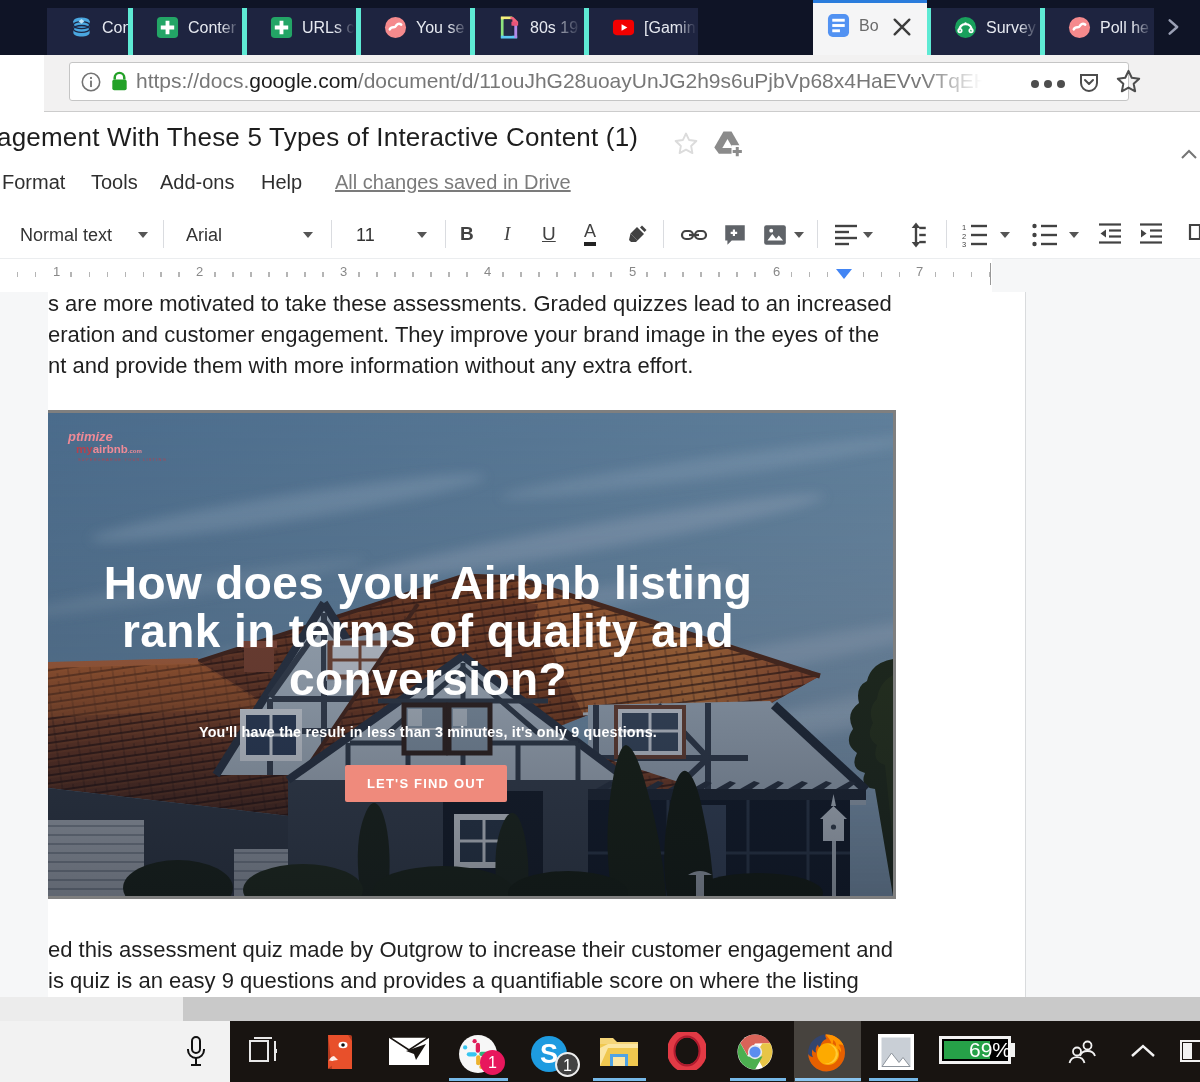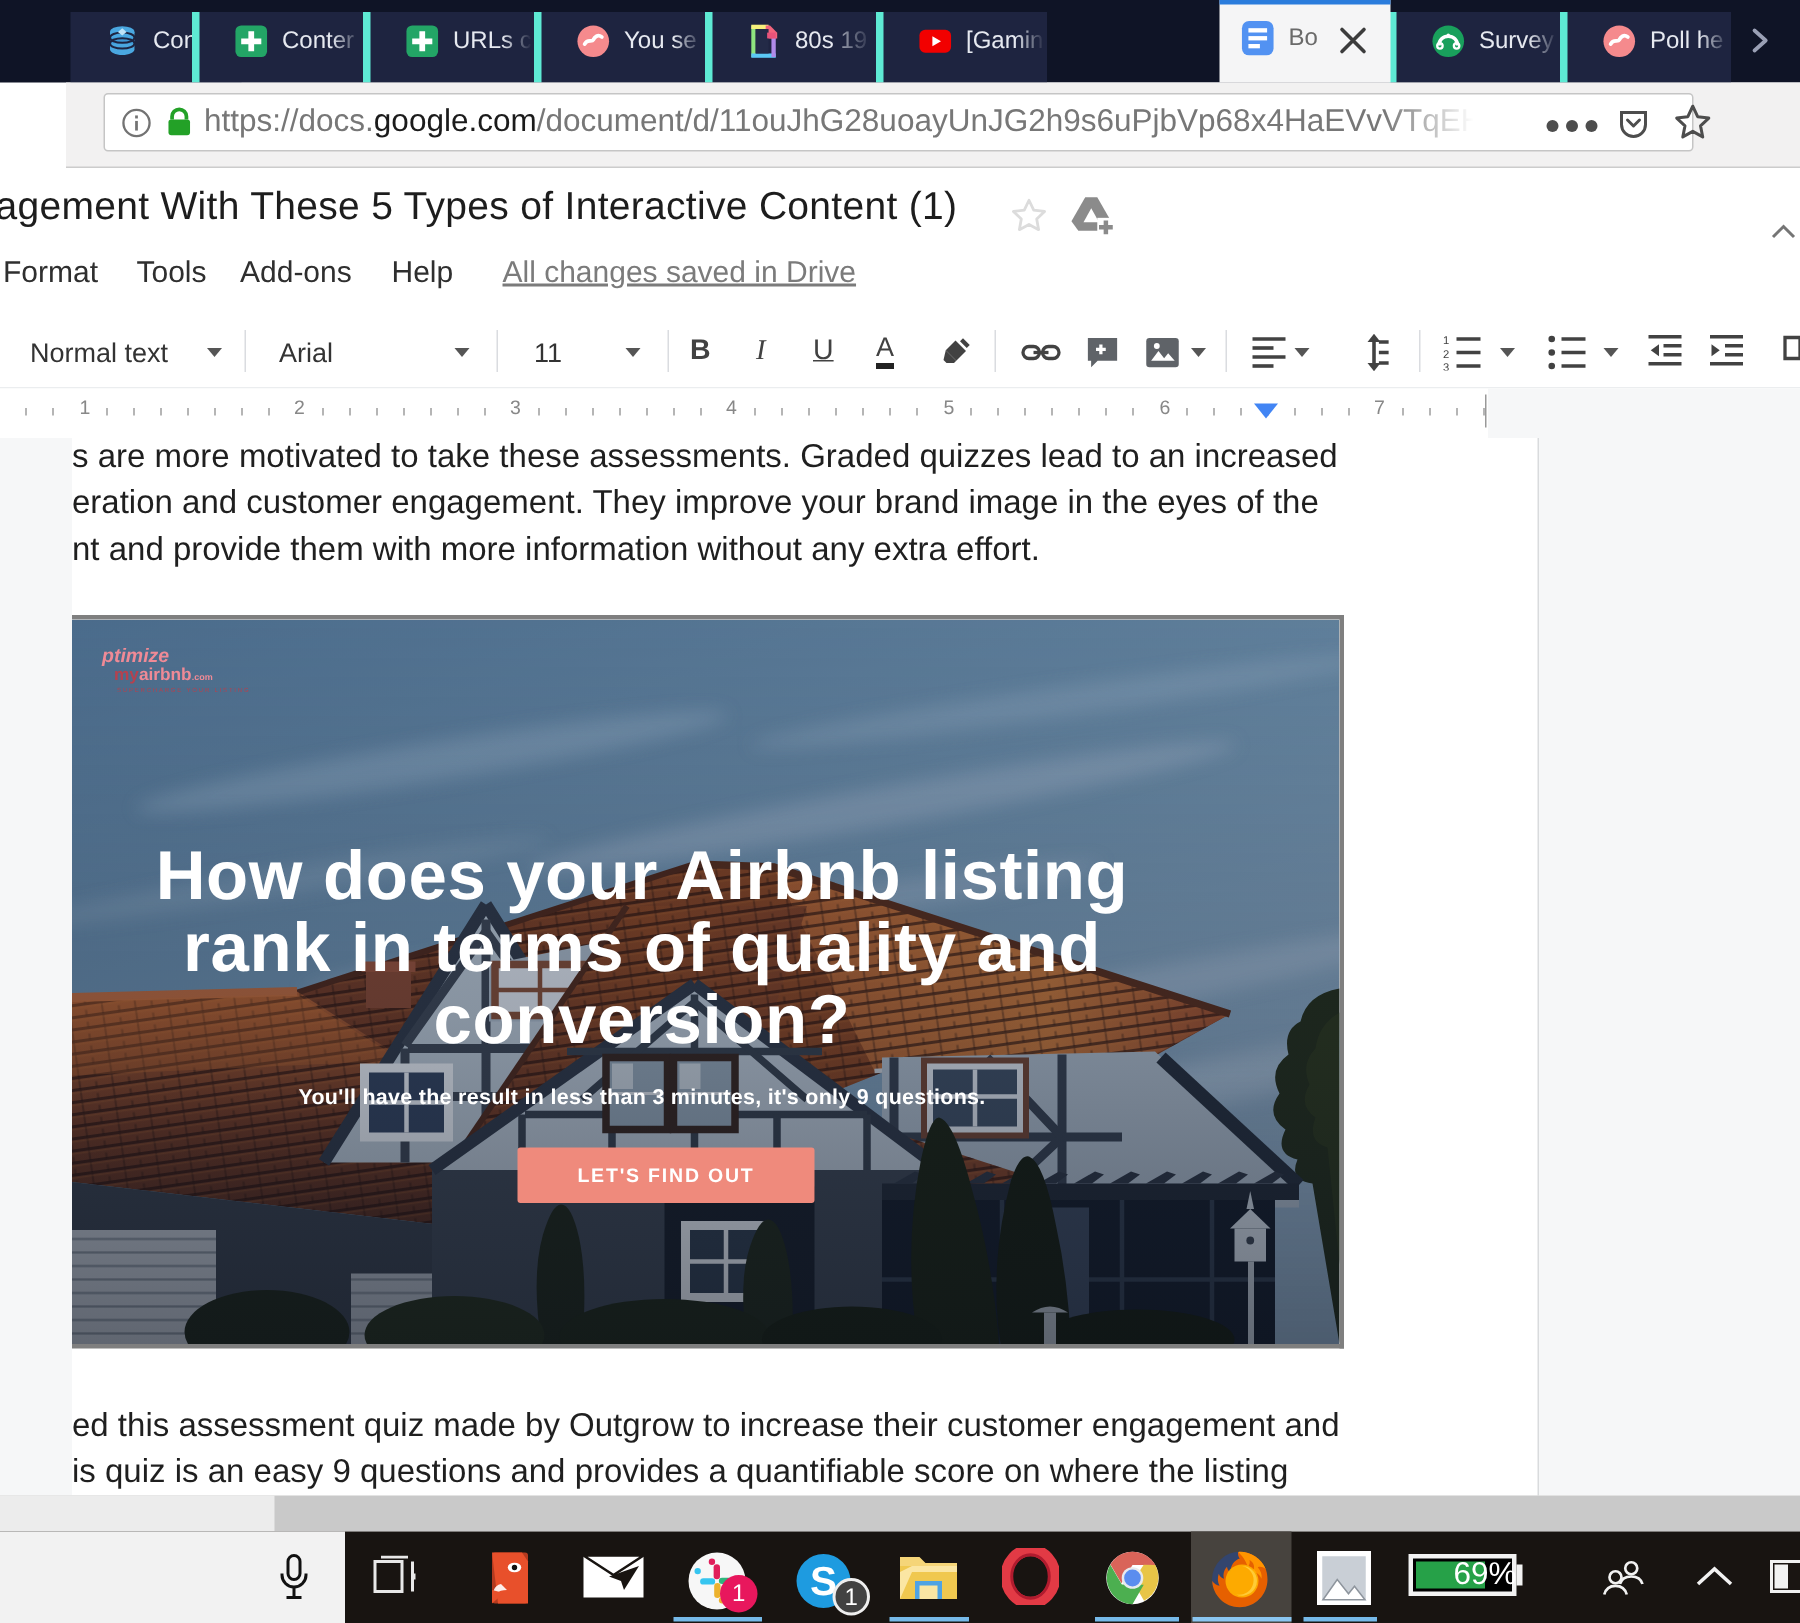--- a/index.html
+++ b/index.html
@@ -47,21 +47,21 @@
 
 #docarea { position:absolute; left:0; top:292px; width:1200px; height:705px; background:#f6f7f8; }
 #page { position:absolute; left:0; top:0; width:978px; height:705px; background:#fff; border-right:1px solid #d9dbdd;margin-left:48px; }
 .ptext { position:absolute; font-size:22px; color:#1f1f1f; white-space:nowrap; }
 
 
 #heroimg { position:absolute; left:0; top:118px; width:848px; height:489px; border-top:3px solid #7f7f7f; border-right:3px solid #7f7f7f; border-bottom:3px solid #7f7f7f; overflow:hidden; }
 #herotext { position:absolute; left:0; top:0; width:760px; text-align:center; color:#fff; }
 #h1a { position:absolute; left:0; top:146px; width:760px; font-size:46px; line-height:48px; font-weight:bold; letter-spacing:0.4px; }
 #h2a { position:absolute; left:0; top:311px; width:760px; font-size:14.3px; font-weight:bold; letter-spacing:0.2px; }
-#btn { position:absolute; left:297px; top:352px; width:198px; height:37px; background:#ef8a7c; border-radius:2px; font-size:13px; font-weight:bold; letter-spacing:1.2px; line-height:37px; text-align:center; }
+#btn { position:absolute; left:297px; top:352px; width:162px; height:37px; background:#ef8a7c; border-radius:2px; font-size:13px; font-weight:bold; letter-spacing:1.2px; line-height:37px; text-align:center; }
 
 
 #hscroll { position:absolute; left:0; top:997px; width:1200px; height:24px; background:#c9c9c9; }
 #hscroll .lighter { position:absolute; left:0; top:0; width:183px; height:24px; background:#ececec; }
 #taskbar { position:absolute; left:0; top:1021px; width:1200px; height:61px; background:#181411; }
 #searchbox { position:absolute; left:0; top:0; width:230px; height:61px; background:#f2f2f2; }
 .underline { position:absolute; top:57px; height:3px; background:#76b9e8; }
 </style>
 </head>
 <body>

